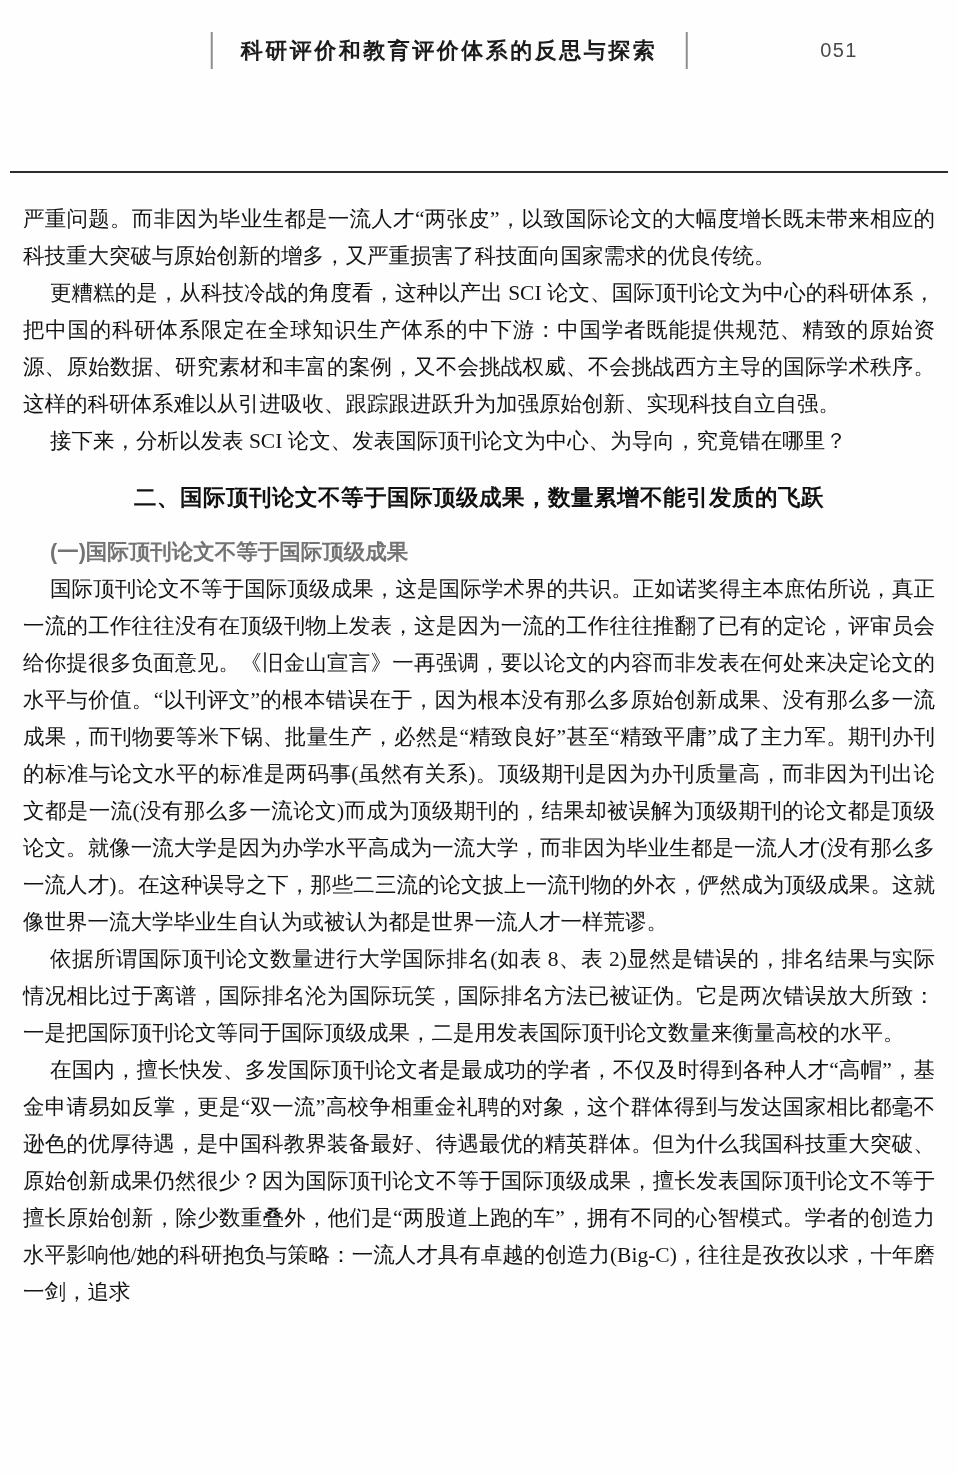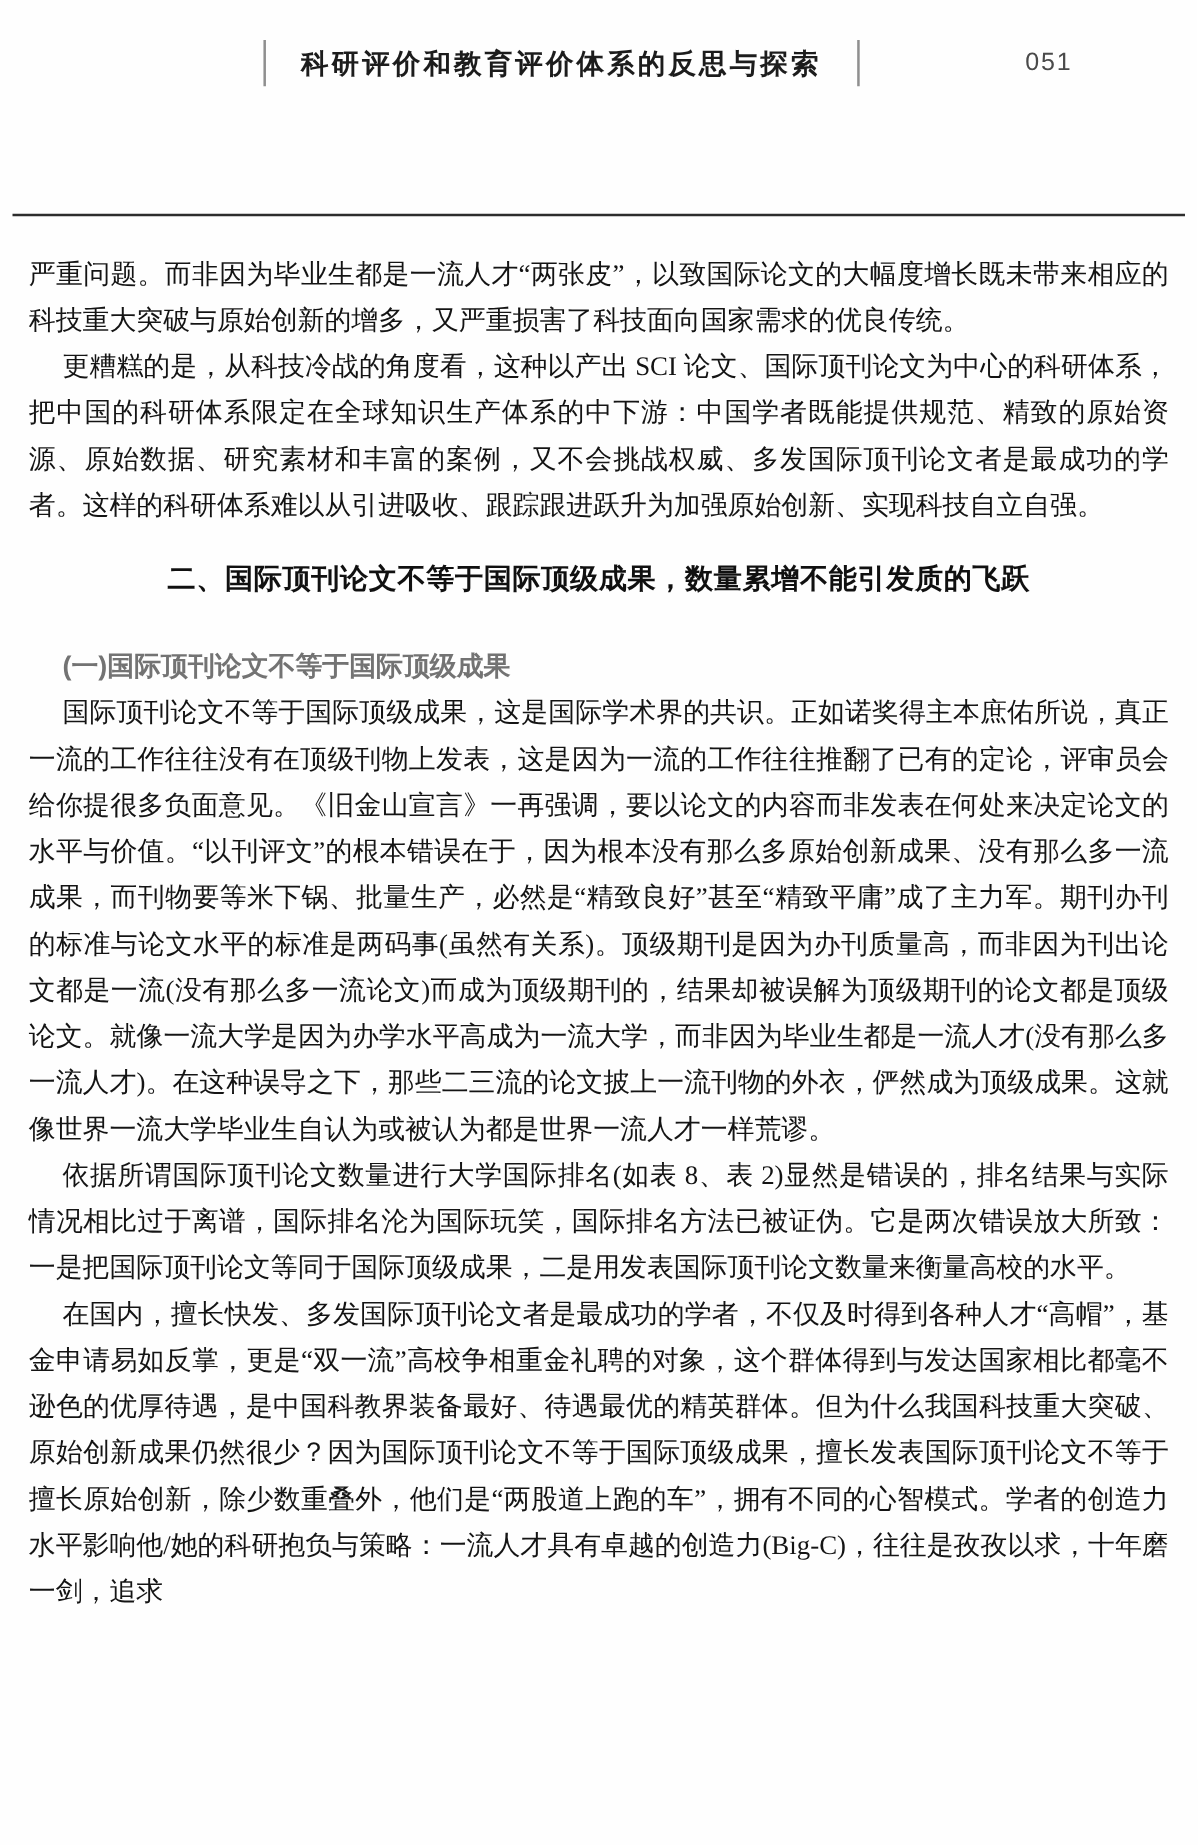--- a/index.html
+++ b/index.html
@@ -74,24 +74,24 @@
     text-align: justify;
   }
   .body-par {
     margin: 0;
     text-indent: 27px;
   }
   .body-par.no-indent {
     text-indent: 0;
   }
   .section-heading {
-    margin: 21px 0 34px 0;
+    margin: 21px 0 16px 0;
     text-align: center;
     text-indent: 0;
-    font-family: Liberation Sans, sans-serif;
+    font-family: Liberation Mono, monospace;
     font-weight: bold;
     font-size: 22.5px;
     line-height: 37px;
     color: #101010;
     letter-spacing: 0.5px;
   }
   .sub-heading {
     margin: 0;
     text-indent: 27px;
     text-align: left;
@@ -113,21 +113,22 @@
       <span class="running-title-text">科研评价和教育评价体系的反思与探索</span>
       <span class="title-bar"></span>
     </div>
     <div class="page-number">051</div>
   </div>
 
   <div class="header-rule"></div>
 
   <div class="body-text">
     <p class="body-par no-indent">严重问题。而非因为毕业生都是一流人才“两张皮”，以致国际论文的大幅度增长既未带来相应的科技重大突破与原始创新的增多，又严重损害了科技面向国家需求的优良传统。</p>
-    <p class="body-par">更糟糕的是，从科技冷战的角度看，这种以产出 SCI 论文、国际顶刊论文为中心的科研体系，把中国的科研体系限定在全球知识生产体系的中下游：中国学者既能提供规范、精致的原始资源、原始数据、研究素材和丰富的案例，又不会挑战权威、多发国际顶刊论文者是最成功的学者。这样的科研体系难以从引进吸收、跟踪跟进跃升为加强原始创新、实现科技自立自强。</p>
+    <p class="body-par">更糟糕的是，从科技冷战的角度看，这种以产出 SCI 论文、国际顶刊论文为中心的科研体系，把中国的科研体系限定在全球知识生产体系的中下游：中国学者既能提供规范、精致的原始资源、原始数据、研究素材和丰富的案例，又不会挑战权威、不会挑战西方主导的国际学术秩序。这样的科研体系难以从引进吸收、跟踪跟进跃升为加强原始创新、实现科技自立自强。</p>
+    <p class="body-par">接下来，分析以发表 SCI 论文、发表国际顶刊论文为中心、为导向，究竟错在哪里？</p>
     <h2 class="section-heading">二、国际顶刊论文不等于国际顶级成果，数量累增不能引发质的飞跃</h2>
     <h3 class="sub-heading">(一)国际顶刊论文不等于国际顶级成果</h3>
     <p class="body-par">国际顶刊论文不等于国际顶级成果，这是国际学术界的共识。正如诺奖得主本庶佑所说，真正一流的工作往往没有在顶级刊物上发表，这是因为一流的工作往往推翻了已有的定论，评审员会给你提很多负面意见。《旧金山宣言》一再强调，要以论文的内容而非发表在何处来决定论文的水平与价值。“以刊评文”的根本错误在于，因为根本没有那么多原始创新成果、没有那么多一流成果，而刊物要等米下锅、批量生产，必然是“精致良好”甚至“精致平庸”成了主力军。期刊办刊的标准与论文水平的标准是两码事(虽然有关系)。顶级期刊是因为办刊质量高，而非因为刊出论文都是一流(没有那么多一流论文)而成为顶级期刊的，结果却被误解为顶级期刊的论文都是顶级论文。就像一流大学是因为办学水平高成为一流大学，而非因为毕业生都是一流人才(没有那么多一流人才)。在这种误导之下，那些二三流的论文披上一流刊物的外衣，俨然成为顶级成果。这就像世界一流大学毕业生自认为或被认为都是世界一流人才一样荒谬。</p>
     <p class="body-par">依据所谓国际顶刊论文数量进行大学国际排名(如表 8、表 2)显然是错误的，排名结果与实际情况相比过于离谱，国际排名沦为国际玩笑，国际排名方法已被证伪。它是两次错误放大所致：一是把国际顶刊论文等同于国际顶级成果，二是用发表国际顶刊论文数量来衡量高校的水平。</p>
     <p class="body-par">在国内，擅长快发、多发国际顶刊论文者是最成功的学者，不仅及时得到各种人才“高帽”，基金申请易如反掌，更是“双一流”高校争相重金礼聘的对象，这个群体得到与发达国家相比都毫不逊色的优厚待遇，是中国科教界装备最好、待遇最优的精英群体。但为什么我国科技重大突破、原始创新成果仍然很少？因为国际顶刊论文不等于国际顶级成果，擅长发表国际顶刊论文不等于擅长原始创新，除少数重叠外，他们是“两股道上跑的车”，拥有不同的心智模式。学者的创造力水平影响他/她的科研抱负与策略：一流人才具有卓越的创造力(Big-C)，往往是孜孜以求，十年磨一剑，追求</p>
   </div>
 
 </div>
 
 </body></html>

